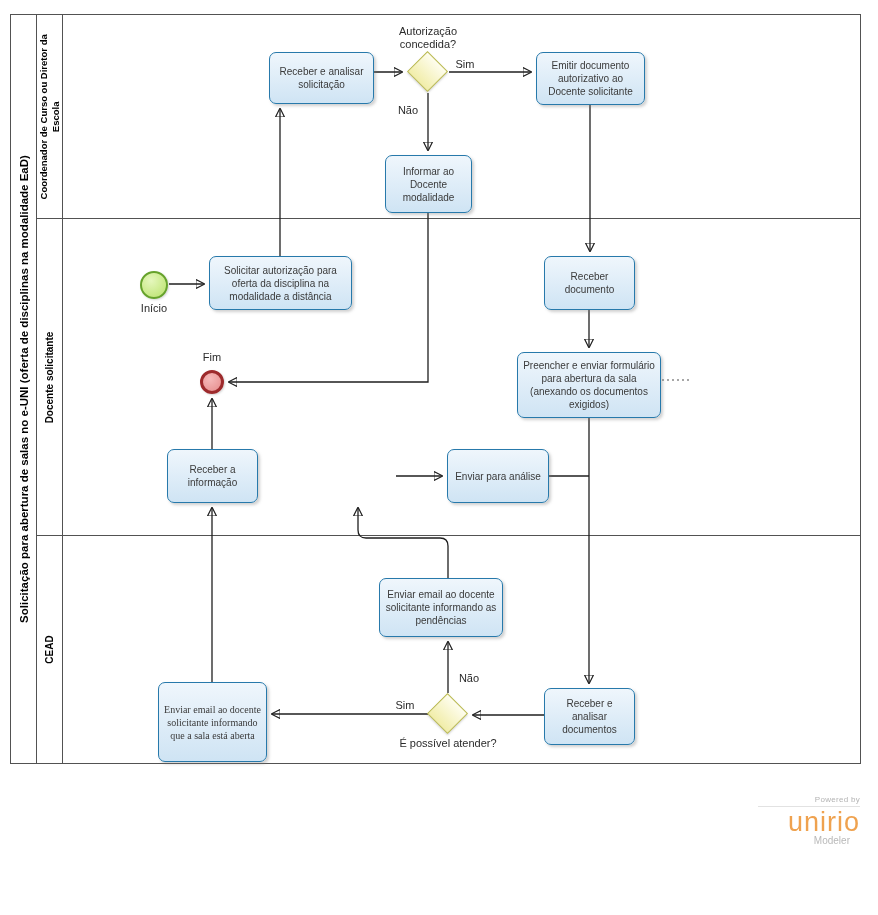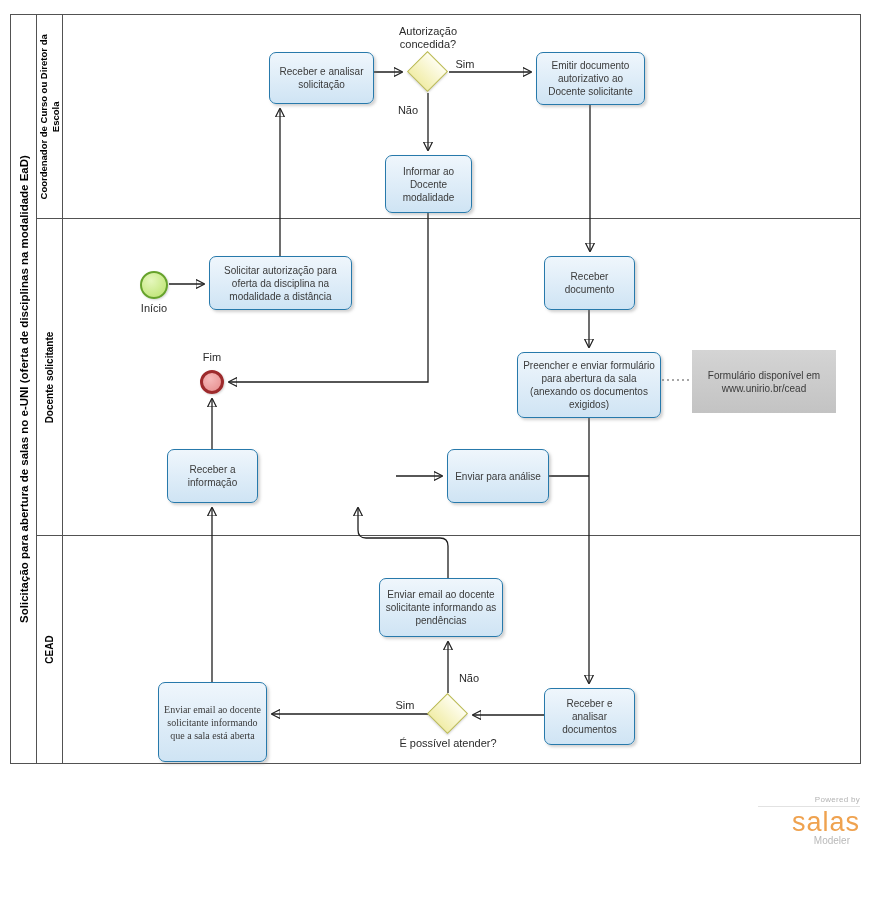--- a/index.html
+++ b/index.html
@@ -173,32 +173,29 @@
   <div class="task t-k">
     <span>Enviar email ao docente solicitante informando que a sala está aberta</span>
   </div>
   <div class="task t-l">
     <span>Receber e analisar documentos</span>
   </div>
 
   <div class="gateway gw-1"></div>
   <div class="gateway gw-2"></div>
 
-  <div class="annotation">
-    <span>Formulário disponível em www.unirio.br/cead</span>
-  </div>
 
   <div class="lbl l-g1q">Autorização concedida?</div>
   <div class="lbl l-sim1">Sim</div>
   <div class="lbl l-nao1">Não</div>
   <div class="lbl l-inicio">Início</div>
   <div class="lbl l-fim">Fim</div>
   <div class="lbl l-sim2">Sim</div>
   <div class="lbl l-nao2">Não</div>
   <div class="lbl l-g2q">É possível atender?</div>
 
   <div class="bizagi-logo">
     <div class="powered">Powered by</div>
-    <div class="brand">salas</div>
+    <div class="brand">unirio</div>
     <div class="modeler">Modeler</div>
   </div>
 
 </div>
 
 </body></html>

